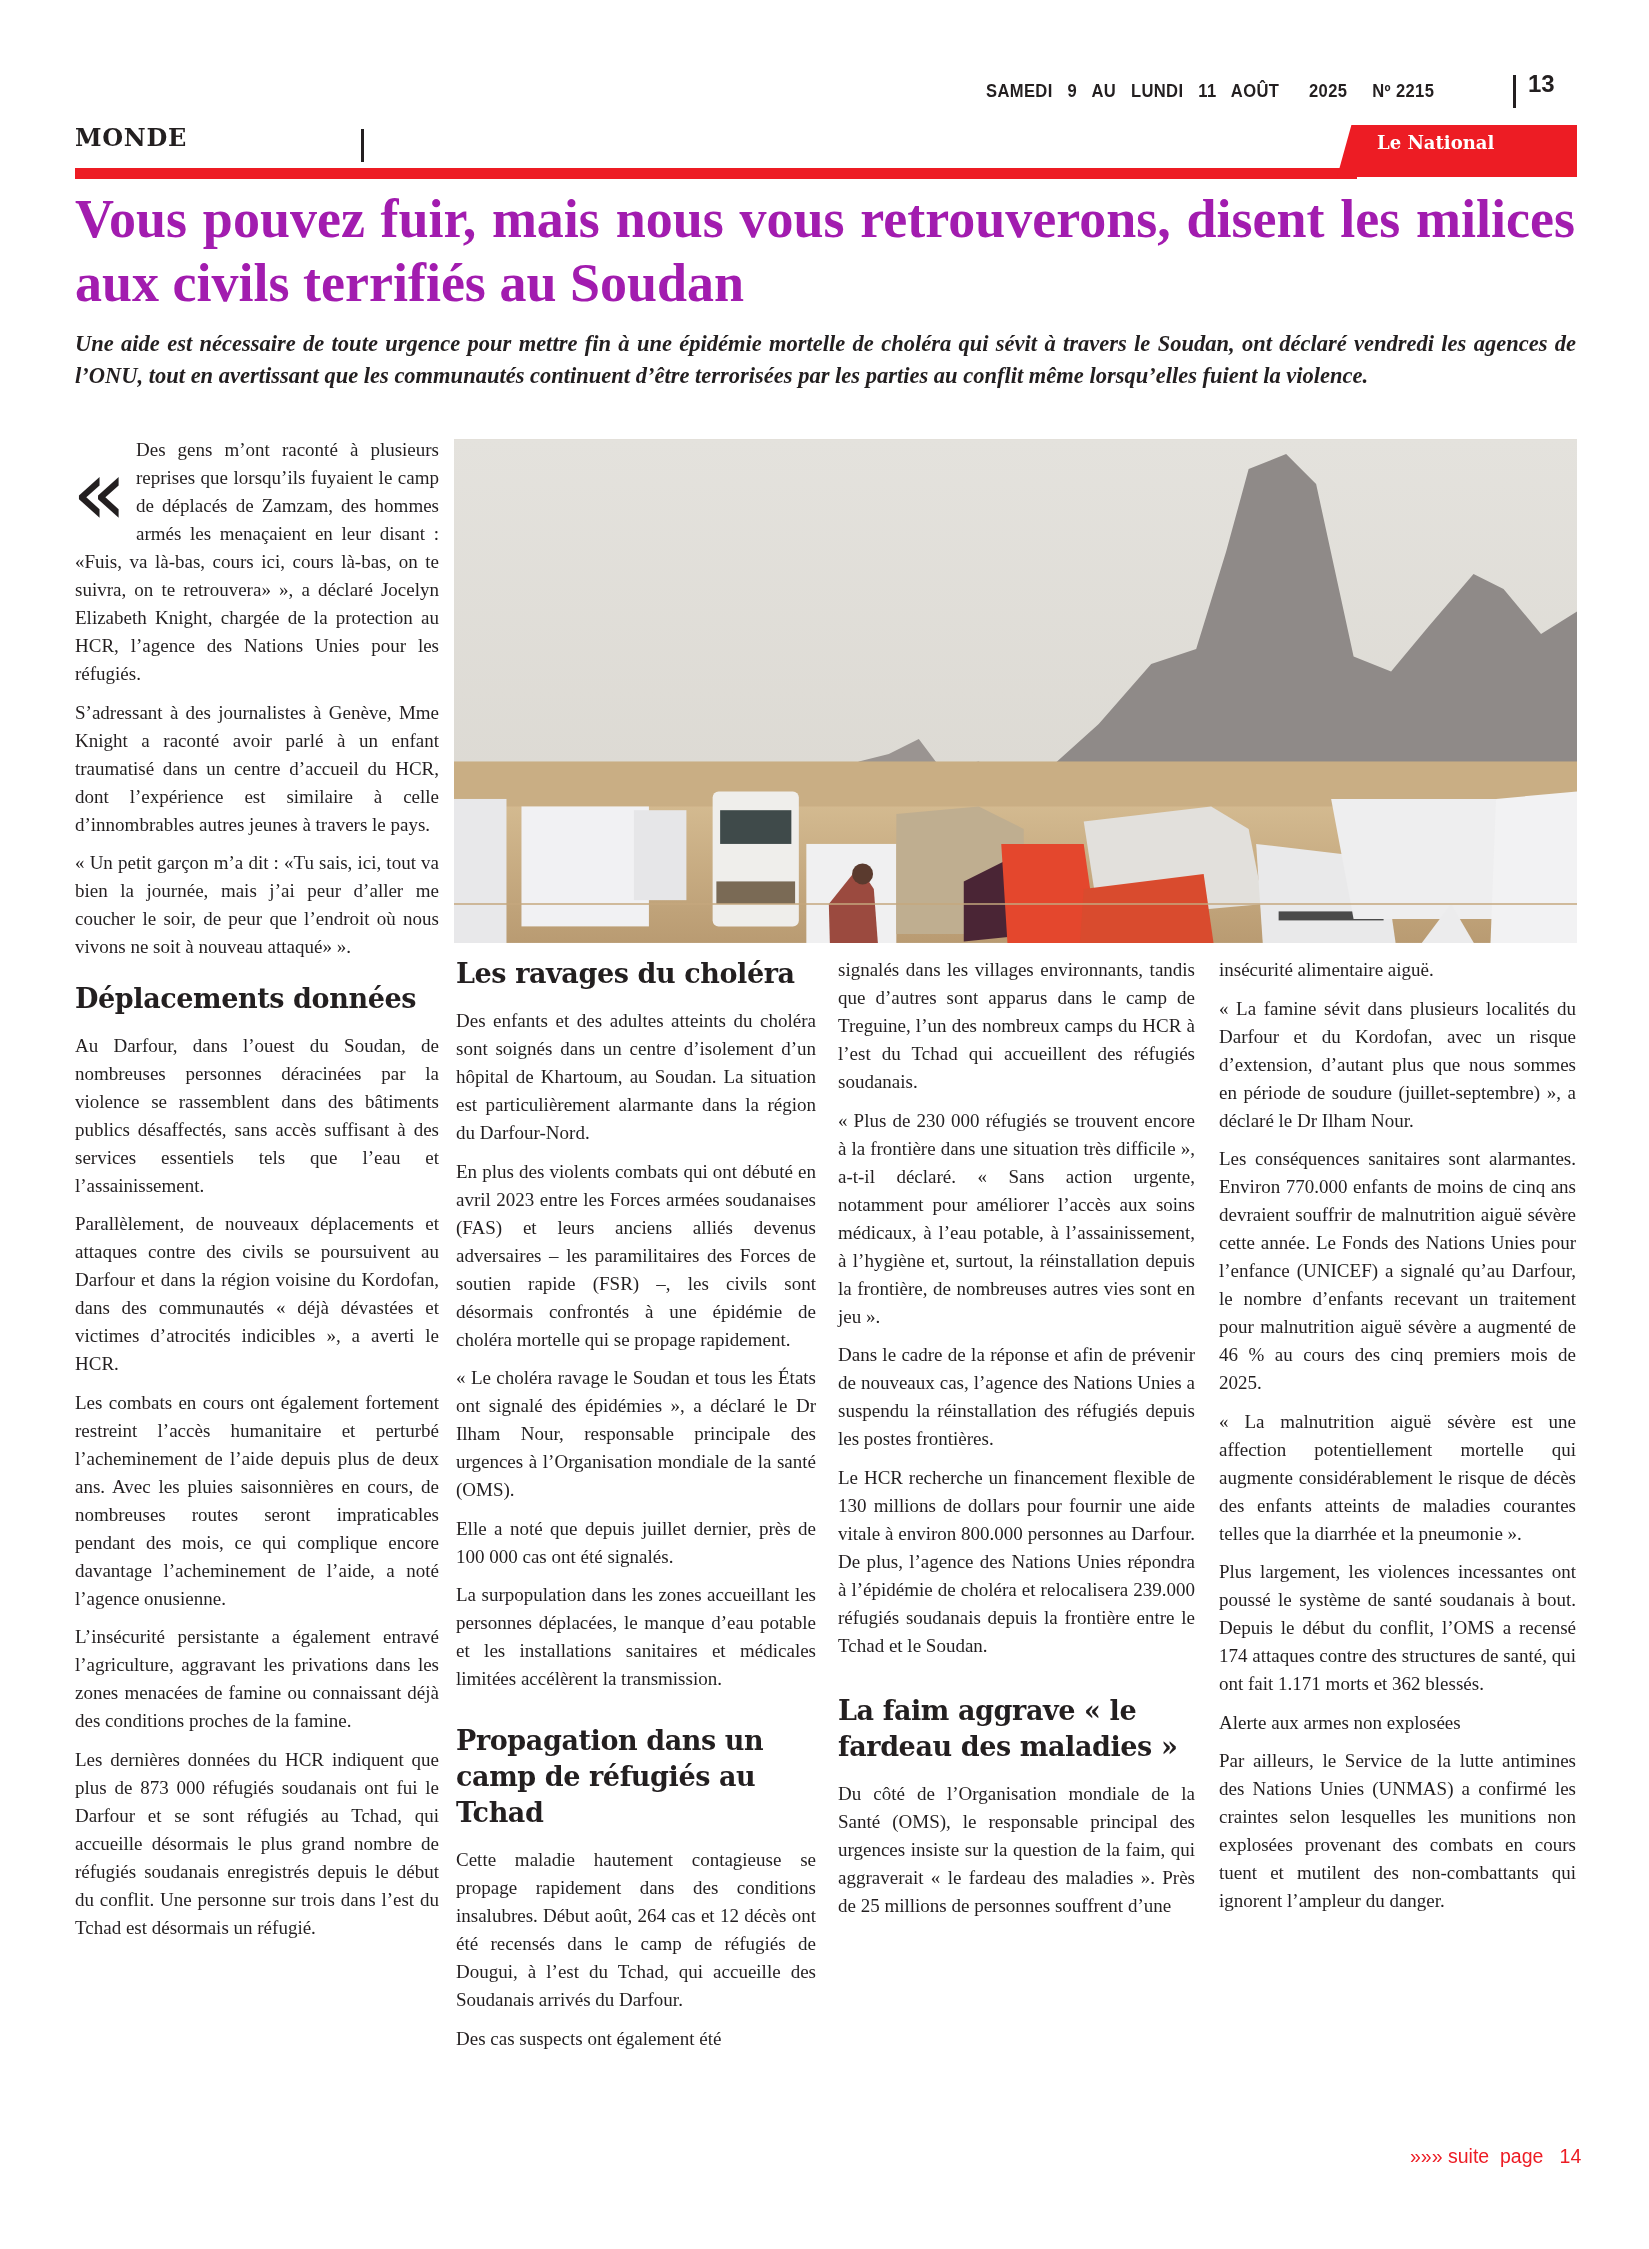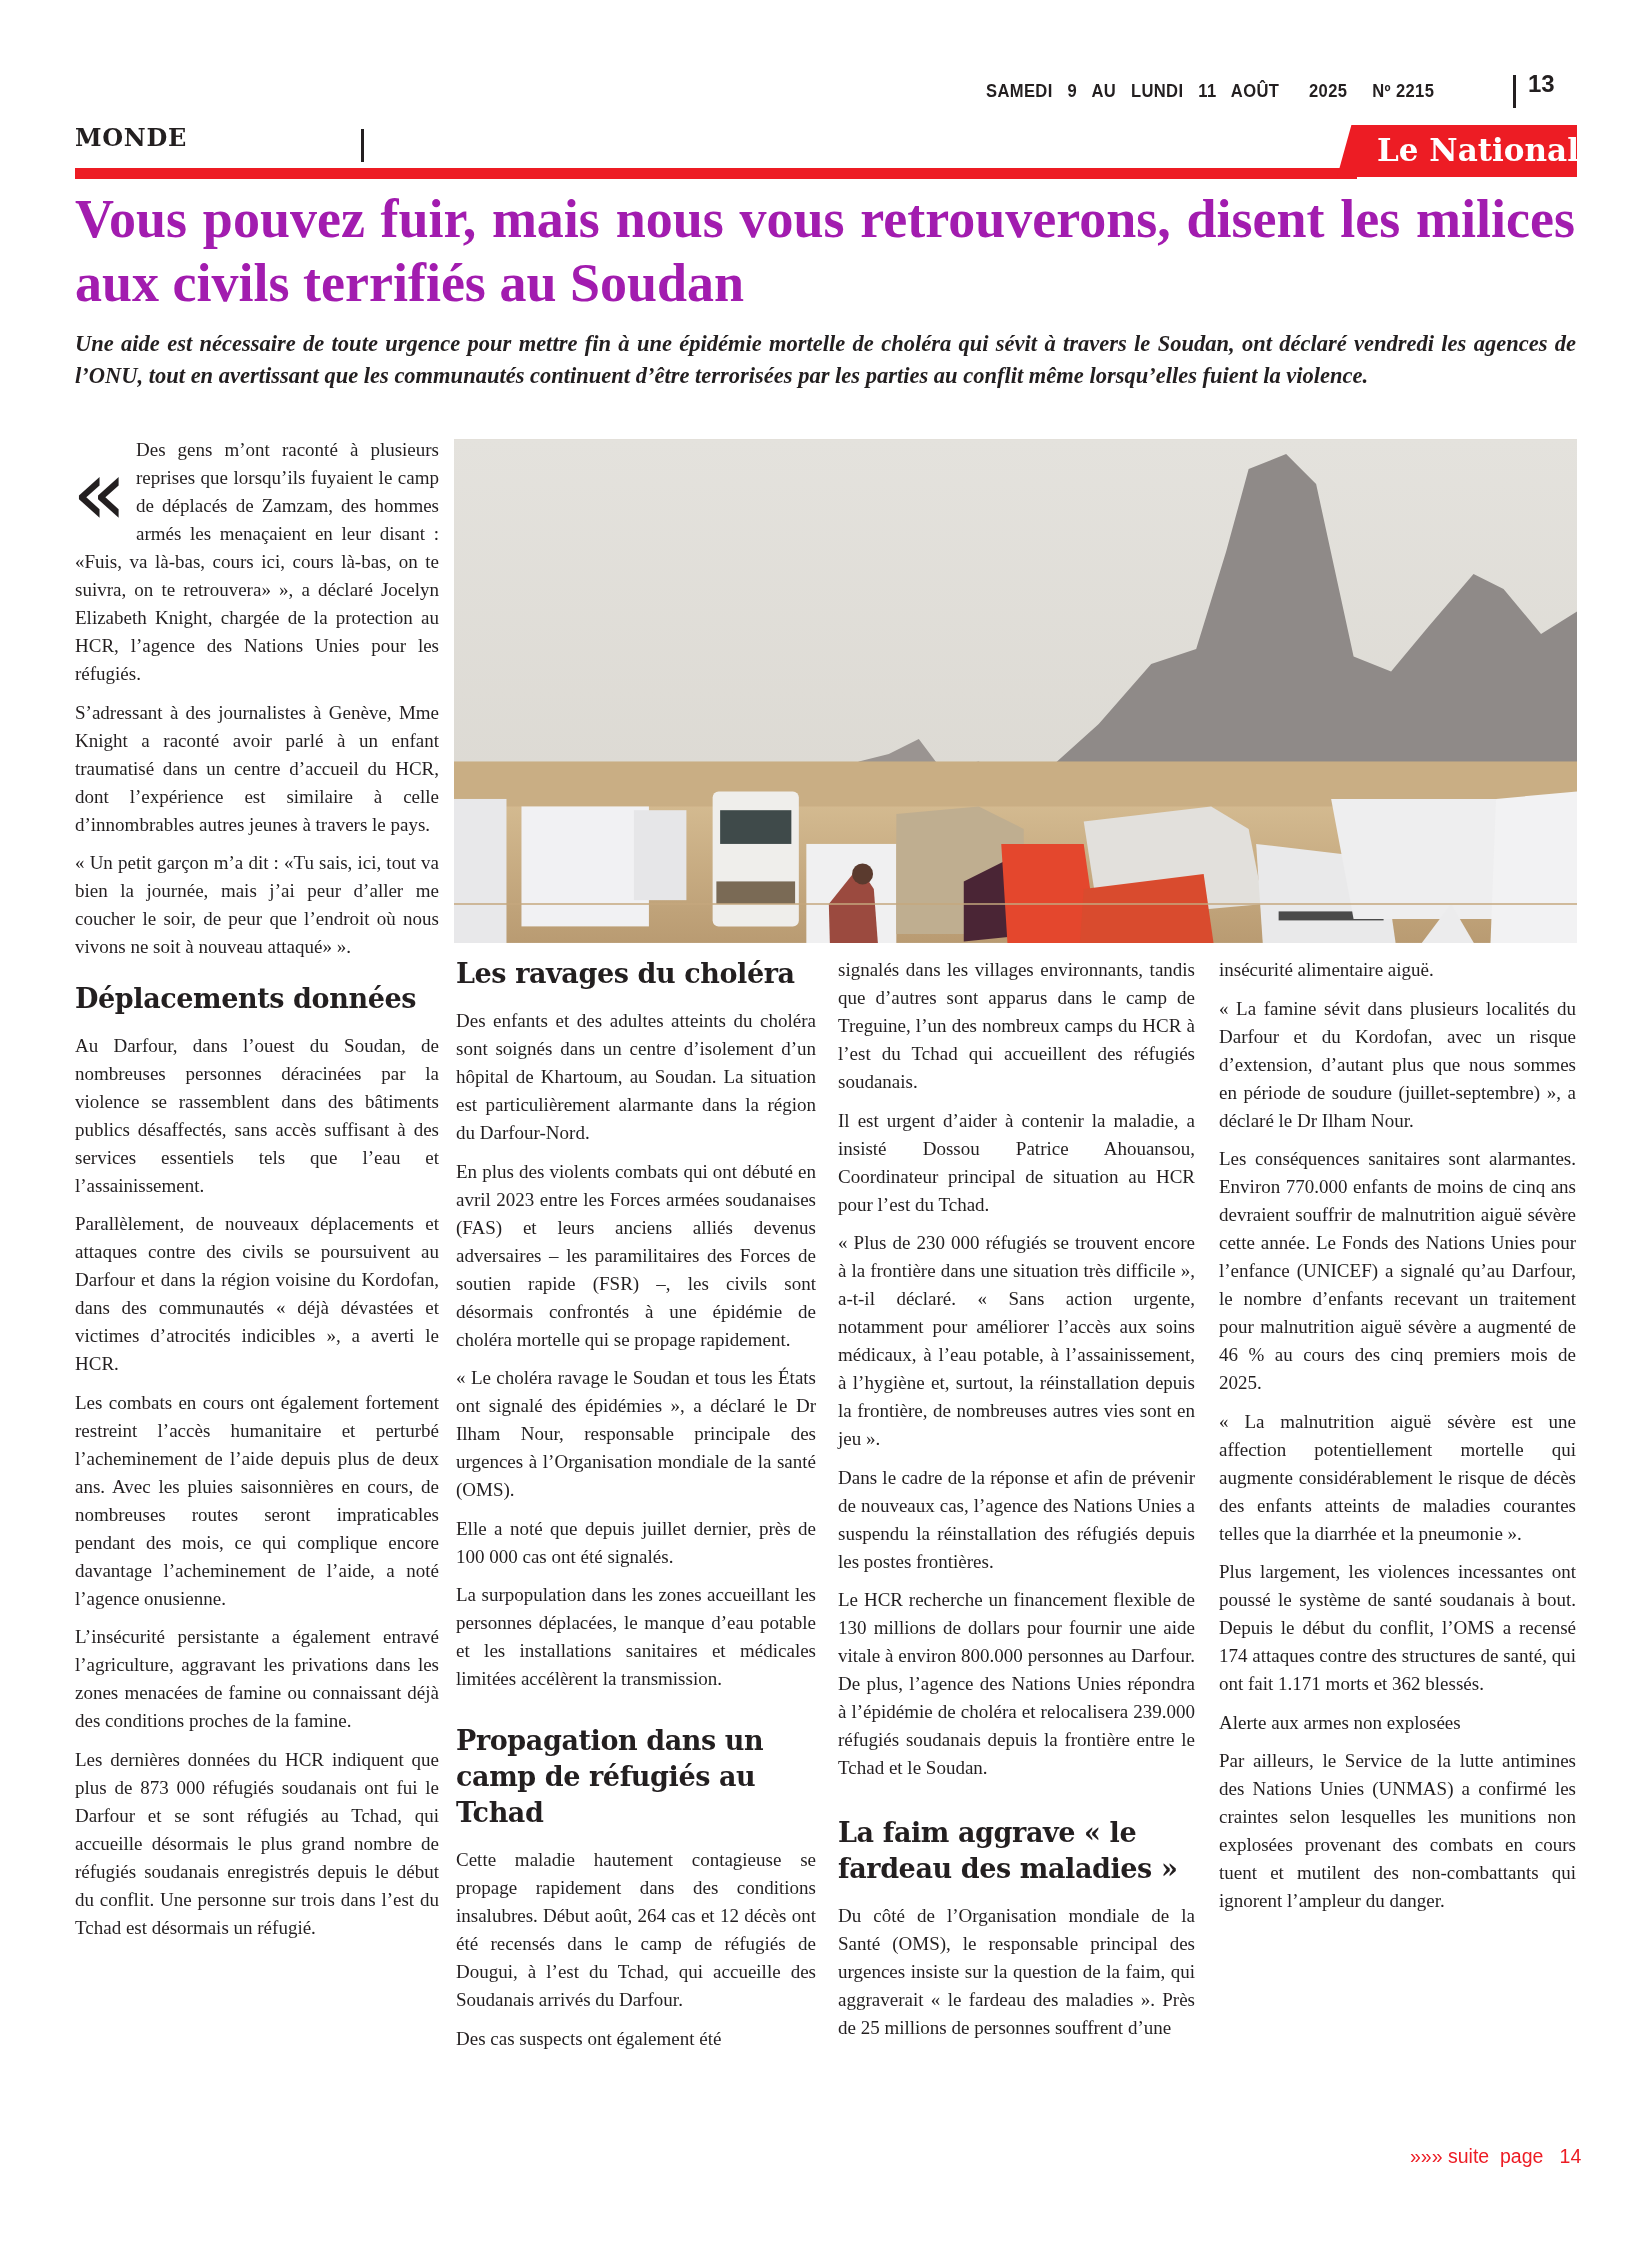--- a/index.html
+++ b/index.html
@@ -4,21 +4,21 @@
 <style>
   html, body { margin: 0; padding: 0; background: #ffffff; }
   body { width: 1650px; height: 2250px; position: relative; overflow: hidden; color: #231f20; }
   .abs { position: absolute; }
 
   
   .dateline { left: 986px; top: 81px; font-family: "Liberation Sans", sans-serif; font-weight: bold; font-size: 18px; letter-spacing: 0.4px; white-space: pre; color: #231f20; transform: scaleX(0.92); transform-origin: left; }
   .page-sep { left: 1513px; top: 75px; width: 3px; height: 33px; background: #231f20; }
   .page-num { left: 1528px; top: 70px; font-family: "Liberation Sans", sans-serif; font-weight: bold; font-size: 24px; color: #231f20; }
   .brand-bg { left: 1337px; top: 125px; width: 240px; height: 52px; background: #ed1c24; clip-path: polygon(6% 0, 100% 0, 100% 100%, 0 100%); }
-  .brand-text { left: 1377px; top: 132px; font-family: "DejaVu Serif", serif; font-weight: bold; font-size: 31px; color: #ffffff; }
+  .brand-text { left: 1377px; top: 132px; font-family: "DejaVu Serif", serif; font-weight: bold; font-size: 18px; color: #ffffff; }
   .section-label { left: 75px; top: 123px; font-family: "DejaVu Serif", serif; font-weight: bold; font-size: 24px; color: #231f20; letter-spacing: 0.7px; }
   .section-sep { left: 361px; top: 129px; width: 3px; height: 33px; background: #231f20; }
   .red-rule { left: 75px; top: 168px; width: 1282px; height: 10.5px; background: #ed1c24; }
 
   
   .headline { left: 75px; top: 187px; width: 1500px; font-family: "Liberation Serif", serif; font-weight: bold; font-size: 54px; line-height: 64px; color: #a21caf; text-align: justify; text-align-last: left; }
   .standfirst { left: 75px; top: 328px; width: 1501px; font-family: "Liberation Serif", serif; font-style: italic; font-weight: bold; font-size: 22.5px; line-height: 31.5px; color: #231f20; text-align: justify; }
 
   
   .photo { left: 454px; top: 439px; width: 1123px; height: 504px; overflow: hidden; background: #d9cfbe; }
@@ -121,21 +121,20 @@
   <p>« Le choléra ravage le Soudan et tous les États ont signalé des épidémies », a déclaré le Dr Ilham Nour, responsable principale des urgences à l’Organisation mondiale de la santé (OMS).</p>
   <p>Elle a noté que depuis juillet dernier, près de 100 000 cas ont été signalés.</p>
   <p>La surpopulation dans les zones accueillant les personnes déplacées, le manque d’eau potable et les installations sanitaires et médicales limitées accélèrent la transmission.</p>
   <h2 style="margin-top:30px;">Propagation dans un camp de réfugiés au Tchad</h2>
   <p>Cette maladie hautement contagieuse se propage rapidement dans des conditions insalubres. Début août, 264 cas et 12 décès ont été recensés dans le camp de réfugiés de Dougui, à l’est du Tchad, qui accueille des Soudanais arrivés du Darfour.</p>
   <p>Des cas suspects ont également été</p>
 </div>
 
 <div class="abs col col3">
   <p>signalés dans les villages environnants, tandis que d’autres sont apparus dans le camp de Treguine, l’un des nombreux camps du HCR à l’est du Tchad qui accueillent des réfugiés soudanais.</p>
-  <p>Il est urgent d’aider à contenir la maladie, a insisté Dossou Patrice Ahouansou, Coordinateur principal de situation au HCR pour l’est du Tchad.</p>
   <p>« Plus de 230 000 réfugiés se trouvent encore à la frontière dans une situation très difficile », a-t-il déclaré. « Sans action urgente, notamment pour améliorer l’accès aux soins médicaux, à l’eau potable, à l’assainissement, à l’hygiène et, surtout, la réinstallation depuis la frontière, de nombreuses autres vies sont en jeu ».</p>
   <p>Dans le cadre de la réponse et afin de prévenir de nouveaux cas, l’agence des Nations Unies a suspendu la réinstallation des réfugiés depuis les postes frontières.</p>
   <p>Le HCR recherche un financement flexible de 130 millions de dollars pour fournir une aide vitale à environ 800.000 personnes au Darfour. De plus, l’agence des Nations Unies répondra à l’épidémie de choléra et relocalisera 239.000 réfugiés soudanais depuis la frontière entre le Tchad et le Soudan.</p>
   <h2 style="margin-top:33px;">La faim aggrave « le fardeau des maladies »</h2>
   <p>Du côté de l’Organisation mondiale de la Santé (OMS), le responsable principal des urgences insiste sur la question de la faim, qui aggraverait « le fardeau des maladies ». Près de 25 millions de personnes souffrent d’une</p>
 </div>
 
 <div class="abs col col4">
   <p>insécurité alimentaire aiguë.</p>
   <p>« La famine sévit dans plusieurs localités du Darfour et du Kordofan, avec un risque d’extension, d’autant plus que nous sommes en période de soudure (juillet-septembre) », a déclaré le Dr Ilham Nour.</p>

